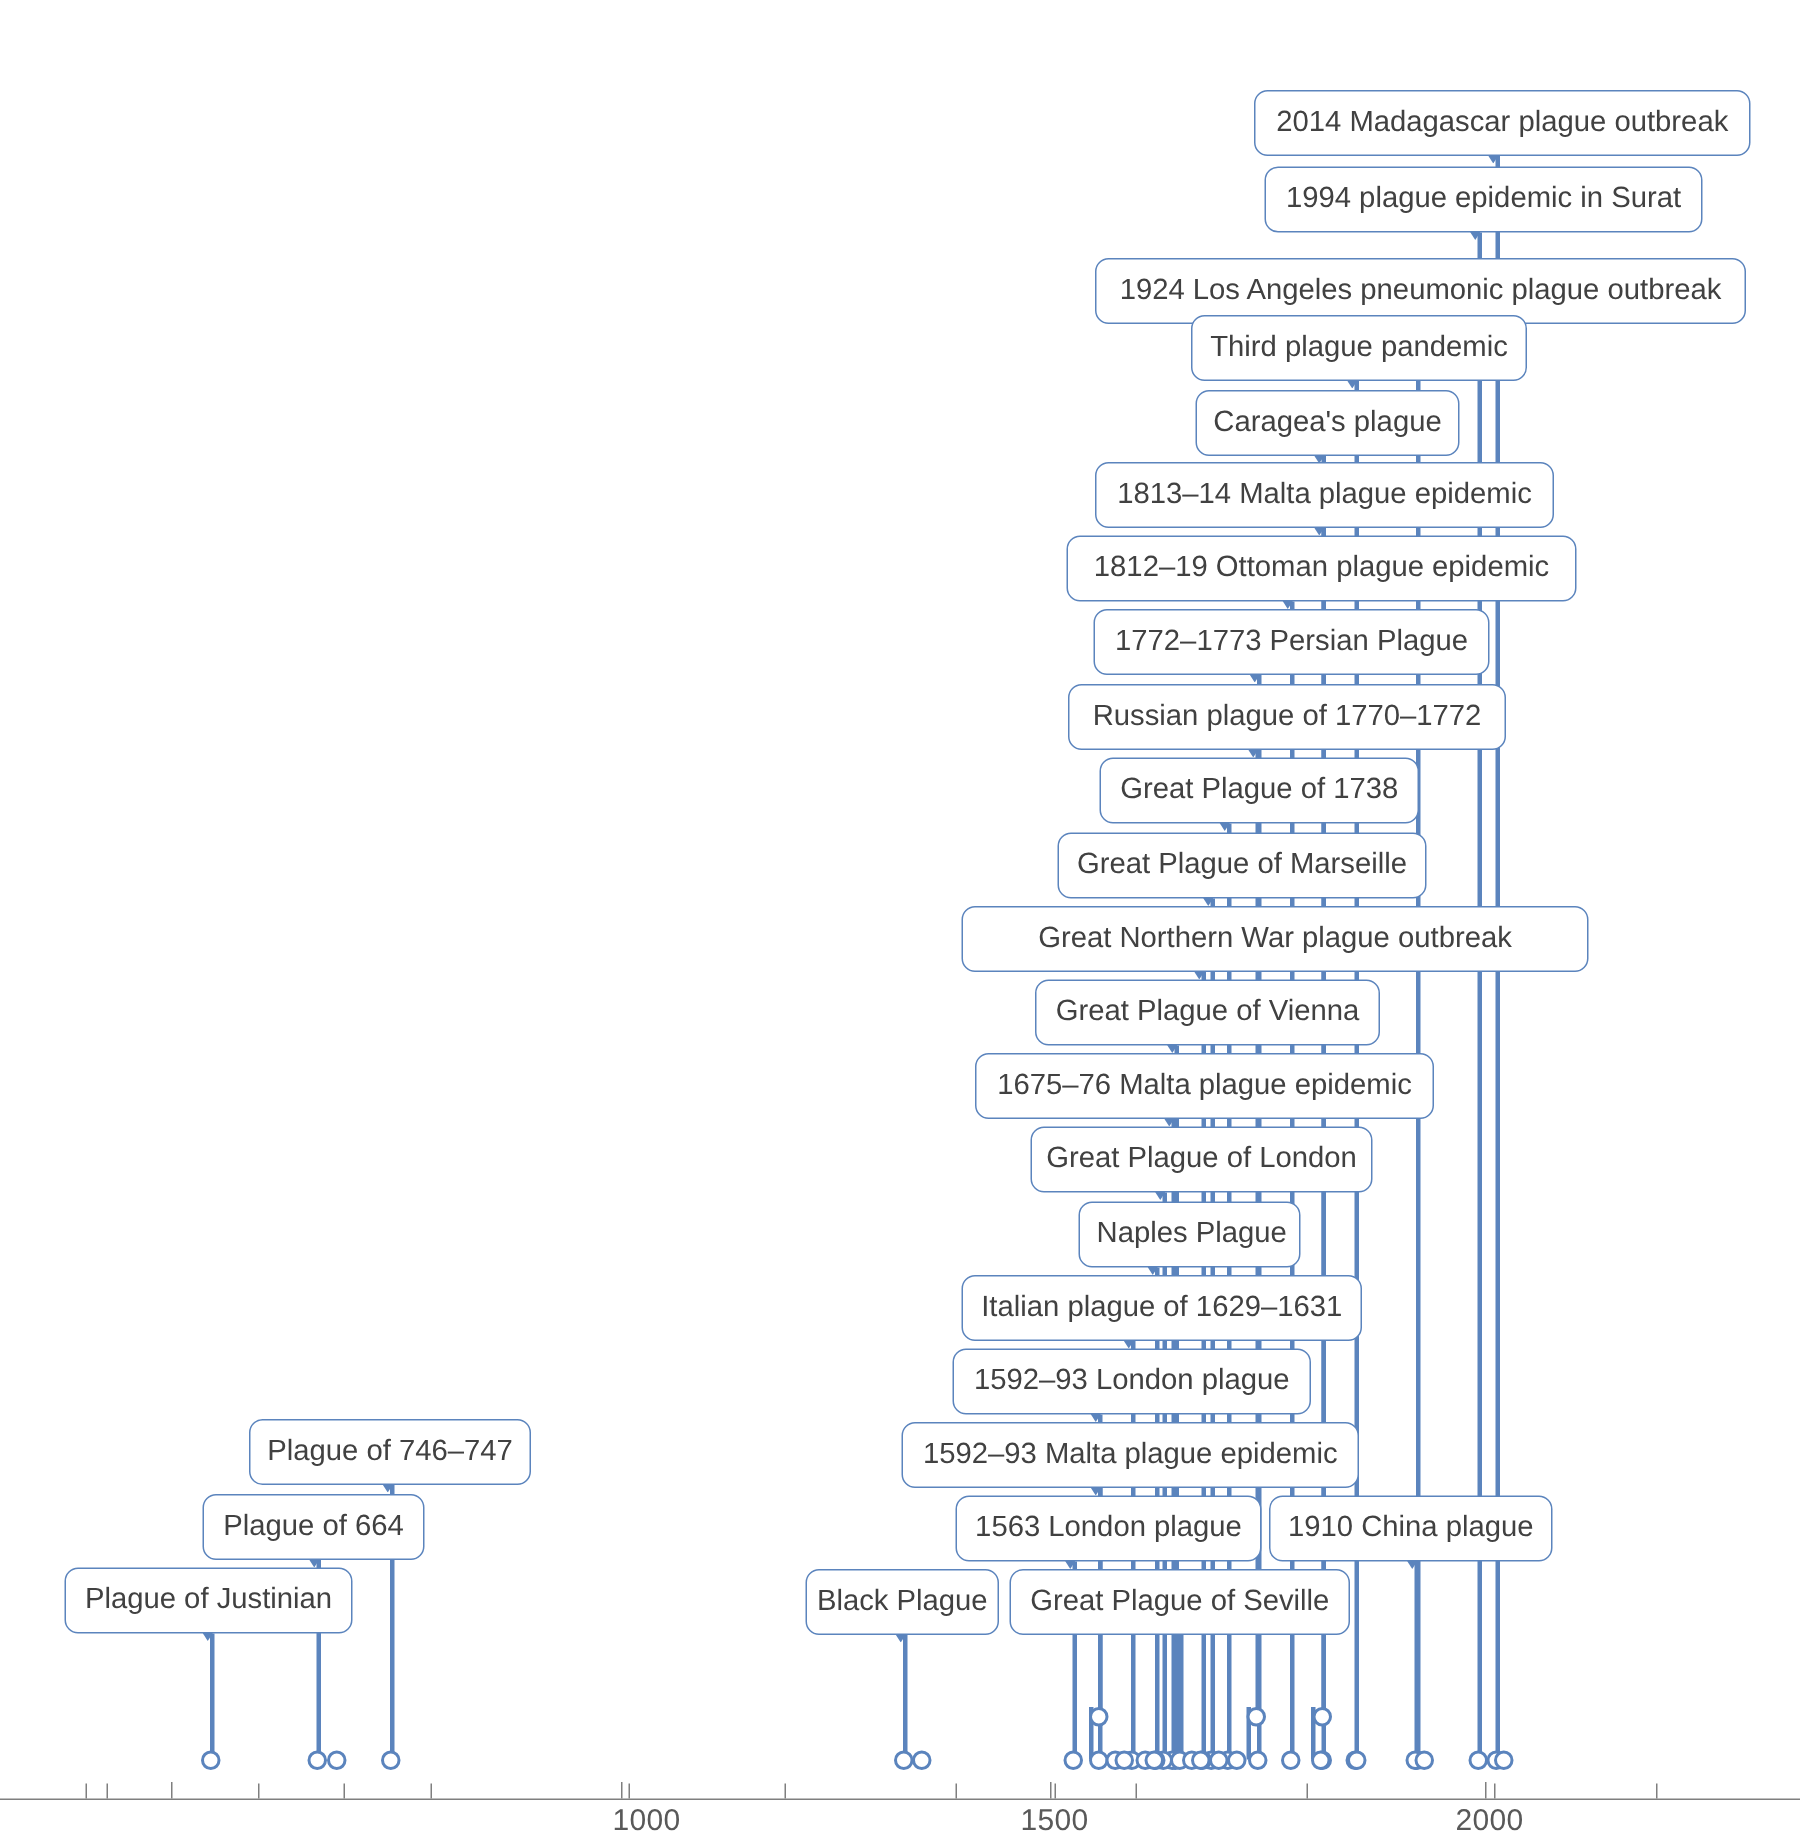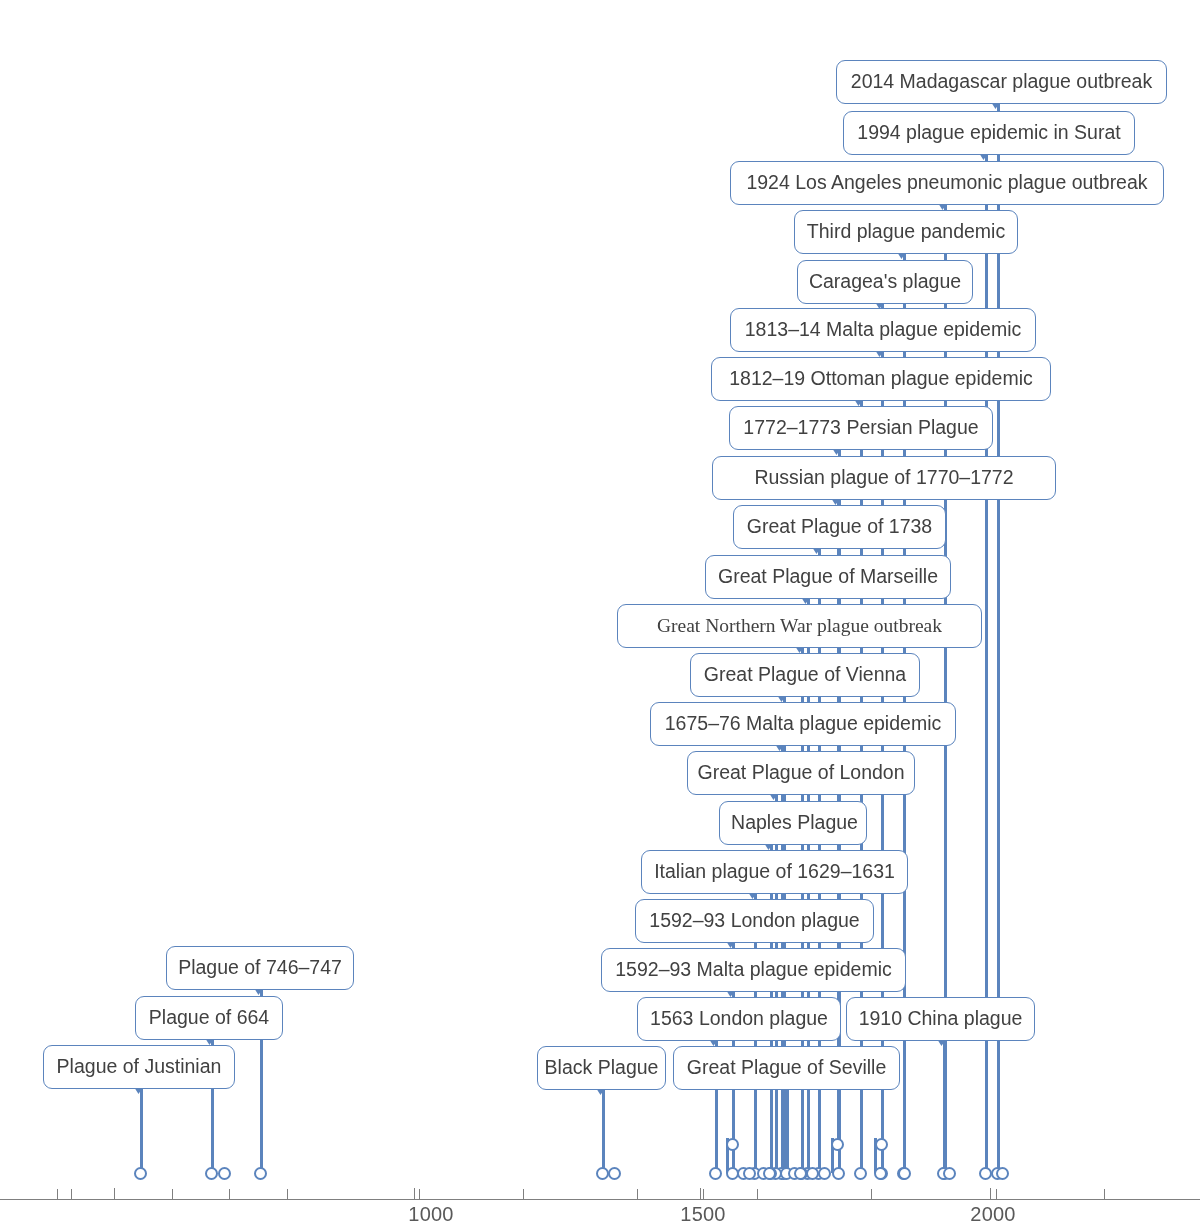--- a/index.html
+++ b/index.html
@@ -157,48 +157,48 @@
       <div class="marker" style="left: 943px; top: 1167px;"></div>
       <div class="marker" style="left: 996px; top: 1167px;"></div>
     </div>
   <div id="boxes-layer">
       <div class="label-box" style="left: 836px; top: 60px; width: 331px; height: 44px;">
         <span>2014 Madagascar plague outbreak</span>
       </div>
       <div class="label-box" style="left: 843px; top: 111px; width: 292px; height: 44px;">
         <span>1994 plague epidemic in Surat</span>
       </div>
-      <div class="label-box" style="left: 730px; top: 161px; width: 434px; height: 44px;">
+      <div class="label-box" style="left: 730px; top: 172px; width: 434px; height: 44px;">
         <span>1924 Los Angeles pneumonic plague outbreak</span>
       </div>
       <div class="label-box" style="left: 794px; top: 210px; width: 224px; height: 44px;">
         <span>Third plague pandemic</span>
       </div>
       <div class="label-box" style="left: 797px; top: 260px; width: 176px; height: 44px;">
         <span>Caragea's plague</span>
       </div>
       <div class="label-box" style="left: 730px; top: 308px; width: 306px; height: 44px;">
         <span>1813–14 Malta plague epidemic</span>
       </div>
       <div class="label-box" style="left: 711px; top: 357px; width: 340px; height: 44px;">
         <span>1812–19 Ottoman plague epidemic</span>
       </div>
       <div class="label-box" style="left: 729px; top: 406px; width: 264px; height: 44px;">
         <span>1772–1773 Persian Plague</span>
       </div>
-      <div class="label-box" style="left: 712px; top: 456px; width: 344px; height: 44px;">
+      <div class="label-box" style="left: 712px; top: 456px; width: 292px; height: 44px;">
         <span>Russian plague of 1770–1772</span>
       </div>
       <div class="label-box" style="left: 733px; top: 505px; width: 213px; height: 44px; align-items: center;">
         <span>Great Plague of 1738</span>
       </div>
       <div class="label-box" style="left: 705px; top: 555px; width: 246px; height: 44px;">
         <span>Great Plague of Marseille</span>
       </div>
-      <div class="label-box" style="left: 617px; top: 604px; width: 365px; height: 44px; font-family: Liberation Serif, serif;">
+      <div class="label-box" style="left: 641px; top: 604px; width: 418px; height: 44px;">
         <span>Great Northern War plague outbreak</span>
       </div>
       <div class="label-box" style="left: 690px; top: 653px; width: 230px; height: 44px;">
         <span>Great Plague of Vienna</span>
       </div>
       <div class="label-box" style="left: 650px; top: 702px; width: 306px; height: 44px;">
         <span>1675–76 Malta plague epidemic</span>
       </div>
       <div class="label-box" style="left: 687px; top: 751px; width: 228px; height: 44px;">
         <span>Great Plague of London</span>

